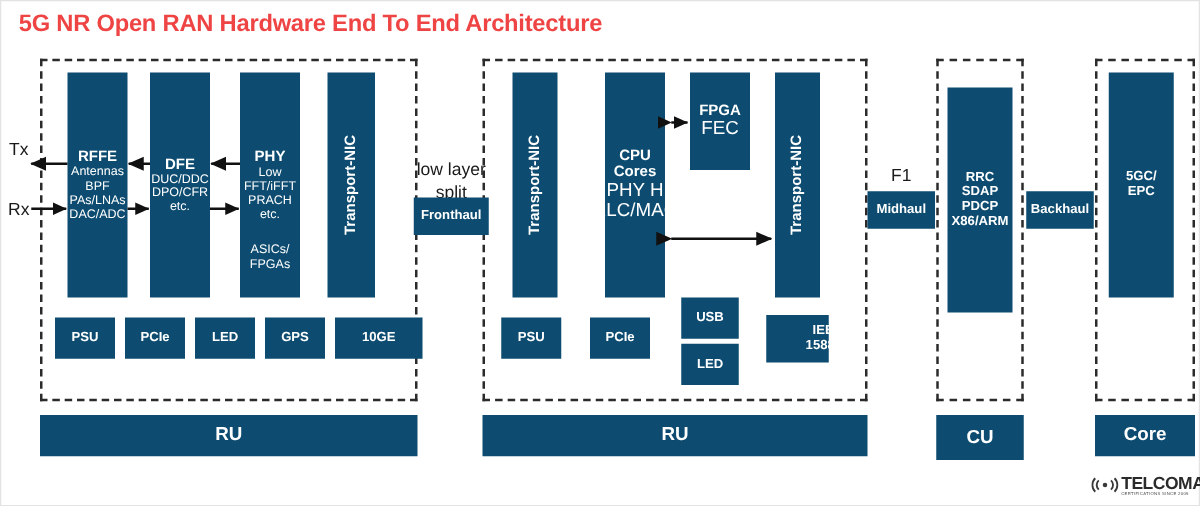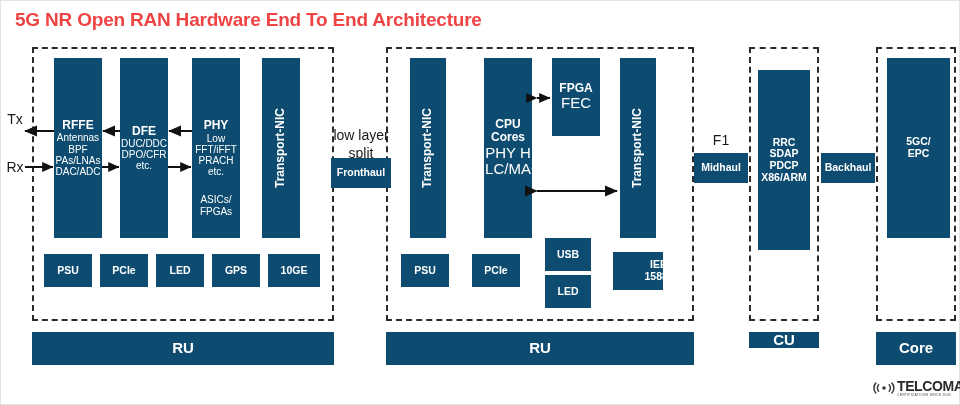--- a/index.html
+++ b/index.html
@@ -136,21 +136,21 @@
   </div>
   <div class="blk" style="left:99px;top:253px;width:48px;height:33px;">
     <div class="lbl-sm">PCIe</div>
   </div>
   <div class="blk" style="left:155px;top:253px;width:48px;height:33px;">
     <div class="lbl-sm">LED</div>
   </div>
   <div class="blk" style="left:211px;top:253px;width:48px;height:33px;">
     <div class="lbl-sm">GPS</div>
   </div>
-  <div class="blk" style="left:267px;top:253px;width:52px;height:33px;">
+  <div class="blk" style="left:267px;top:253px;width:70px;height:33px;">
     <div class="lbl-sm">10GE</div>
   </div>
 
   <div class="plain" style="left:331px;top:126px;width:58px;">
     <div>low  layer</div>
     <div>split</div>
   </div>
   <div class="blk" style="left:330px;top:157px;width:60px;height:30px;">
     <div class="lbl-sm">Fronthaul</div>
   </div>
@@ -201,32 +201,32 @@
     <div class="lbl-sm">RRC</div>
     <div class="lbl-sm">SDAP</div>
     <div class="lbl-sm">PDCP</div>
     <div class="lbl-sm">X86/ARM</div>
   </div>
 
   <div class="blk" style="left:820px;top:152px;width:54px;height:30px;text-align:right;">
     <div class="lbl-sm">Backhaul</div>
   </div>
 
-  <div class="blk" style="left:886px;top:57px;width:63px;height:180px;">
+  <div class="blk" style="left:886px;top:57px;width:52px;height:180px;">
     <div class="lbl-sm">5GC/</div>
     <div class="lbl-sm">EPC</div>
   </div>
 
   <div class="blk" style="left:31px;top:331px;width:302px;height:33px;">
     <div style="font-size:15px;font-weight:bold;">RU</div>
   </div>
   <div class="blk" style="left:385px;top:331px;width:308px;height:33px;">
     <div style="font-size:15px;font-weight:bold;">RU</div>
   </div>
-  <div class="blk" style="left:748px;top:331px;width:70px;height:16px;">
+  <div class="blk" style="left:748px;top:331px;width:70px;height:36px;">
     <div style="font-size:15px;font-weight:bold;">CU</div>
   </div>
   <div class="blk" style="left:875px;top:331px;width:80px;height:33px;">
     <div style="font-size:15px;font-weight:bold;">Core</div>
   </div>
 
   <svg class="arrows" viewBox="0 0 960 405">
     <defs>
       <marker id="ah" markerWidth="7" markerHeight="7" refX="6" refY="3.2" orient="auto" markerUnits="strokeWidth">
         <path d="M0,0.4 L6.4,3.2 L0,6 z" fill="#111111"></path>

